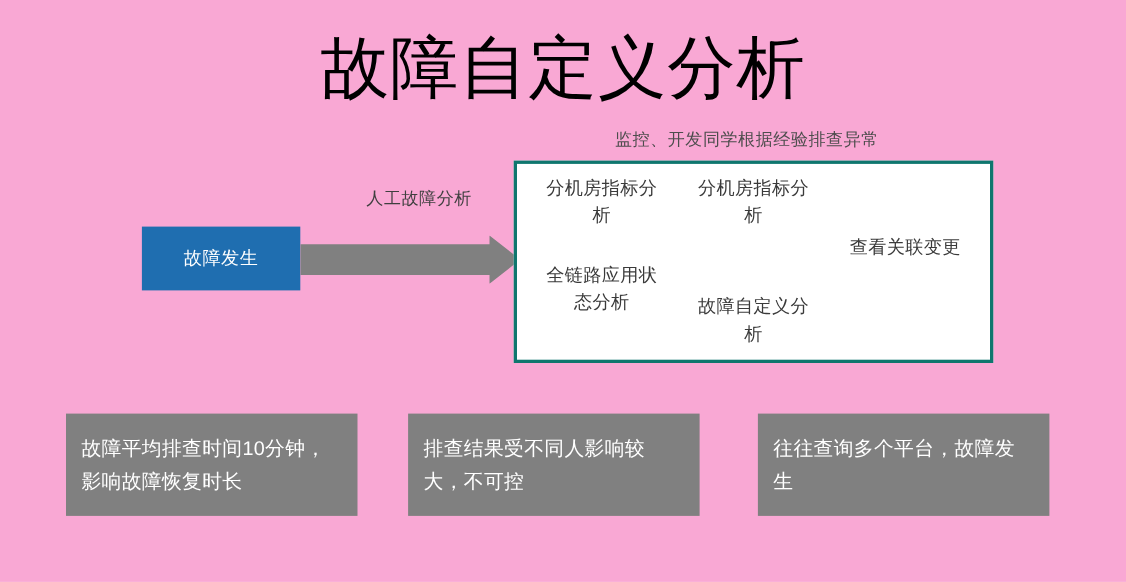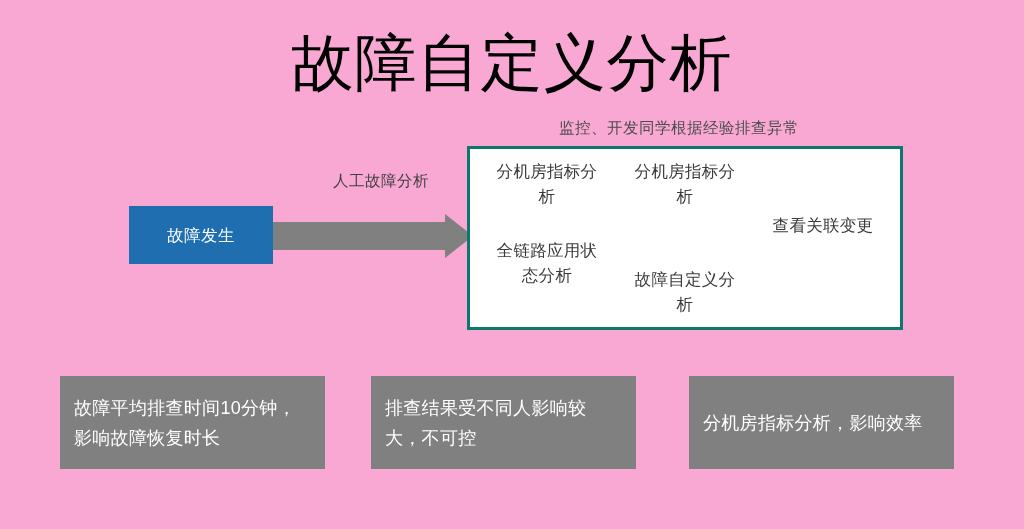--- a/index.html
+++ b/index.html
@@ -168,16 +168,16 @@
     <div class="panel-cell row-2">故障自定义分析</div>
   </div>
 
   <div class="callout" id="callout-1">
     <span class="callout-text">故障平均排查时间10分钟，影响故障恢复时长</span>
   </div>
   <div class="callout" id="callout-2">
     <span class="callout-text">排查结果受不同人影响较大，不可控</span>
   </div>
   <div class="callout" id="callout-3">
-    <span class="callout-text">分机房指标分析，影响效率</span>
+    <span class="callout-text">往往查询多个平台，故障发生</span>
   </div>
 
 </div>
 
 </body></html>

